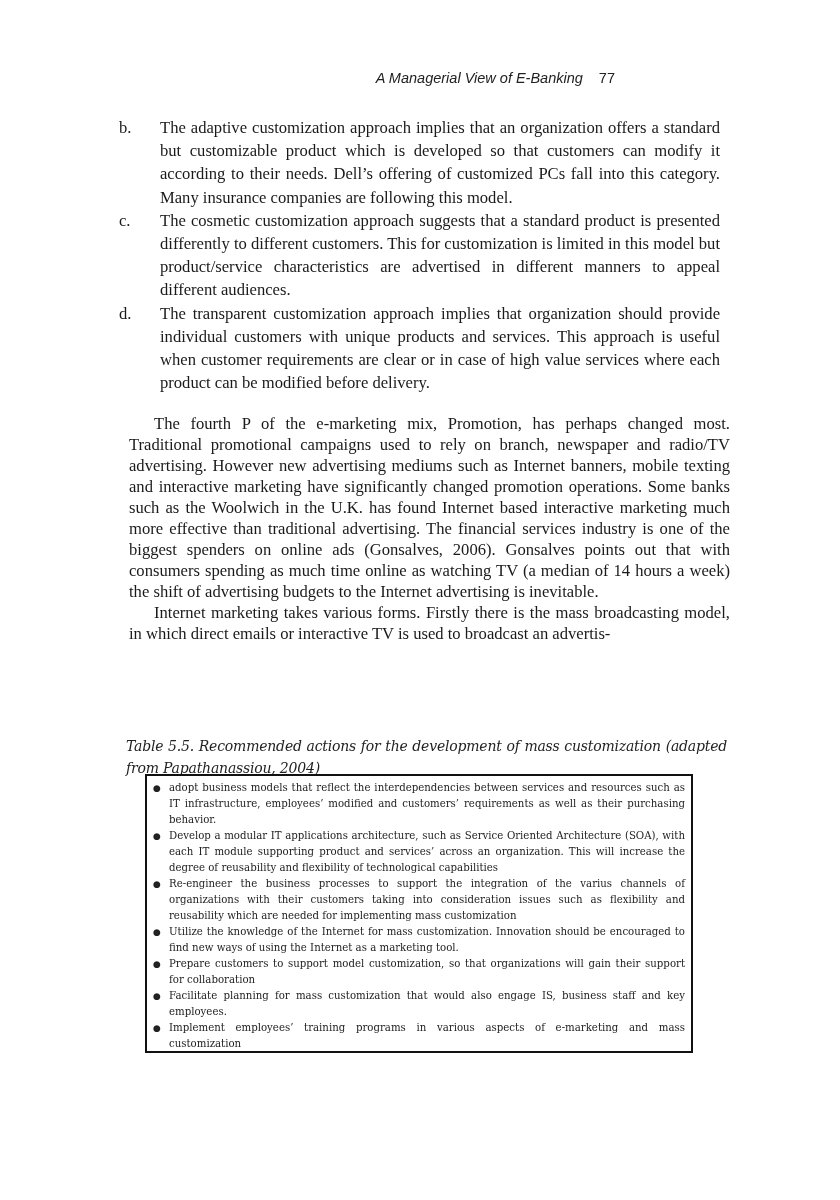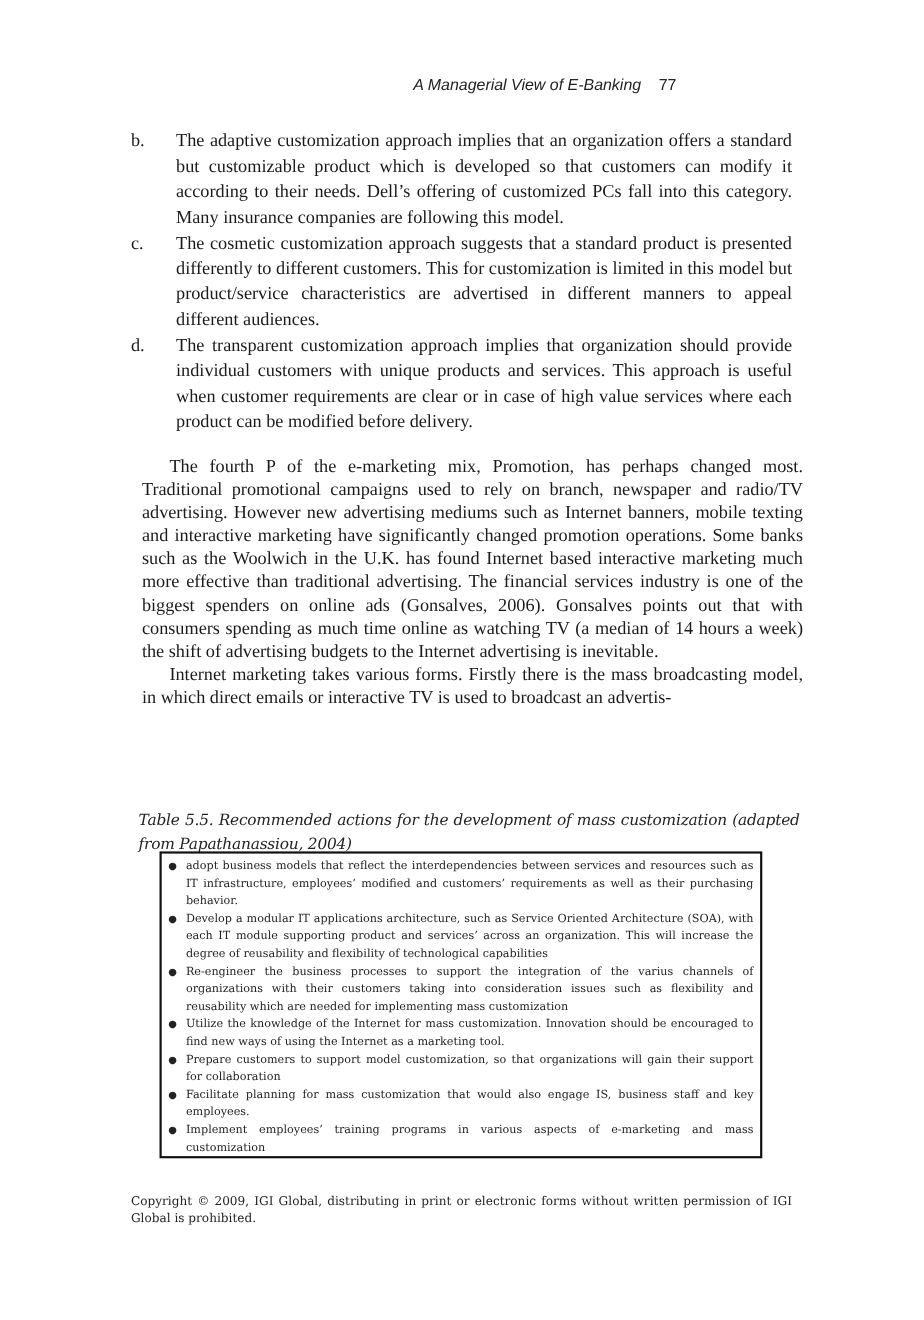--- a/index.html
+++ b/index.html
@@ -95,15 +95,14 @@
           <span class="bullet">●</span>
           <span class="btext">Facilitate planning for mass customization that would also engage IS, business staff and key employees.</span>
         </li>
       <li>
           <span class="bullet">●</span>
           <span class="btext">Implement employees’ training programs in various aspects of e-marketing and mass customization</span>
         </li>
     </ul>
   </div>
 
-  <div class="footer">Copyright © 2009, IGI Global, distributing in print or electronic forms without written permission of IGI Global is prohibited.</div>
 
 </div>
 
 </body></html>

